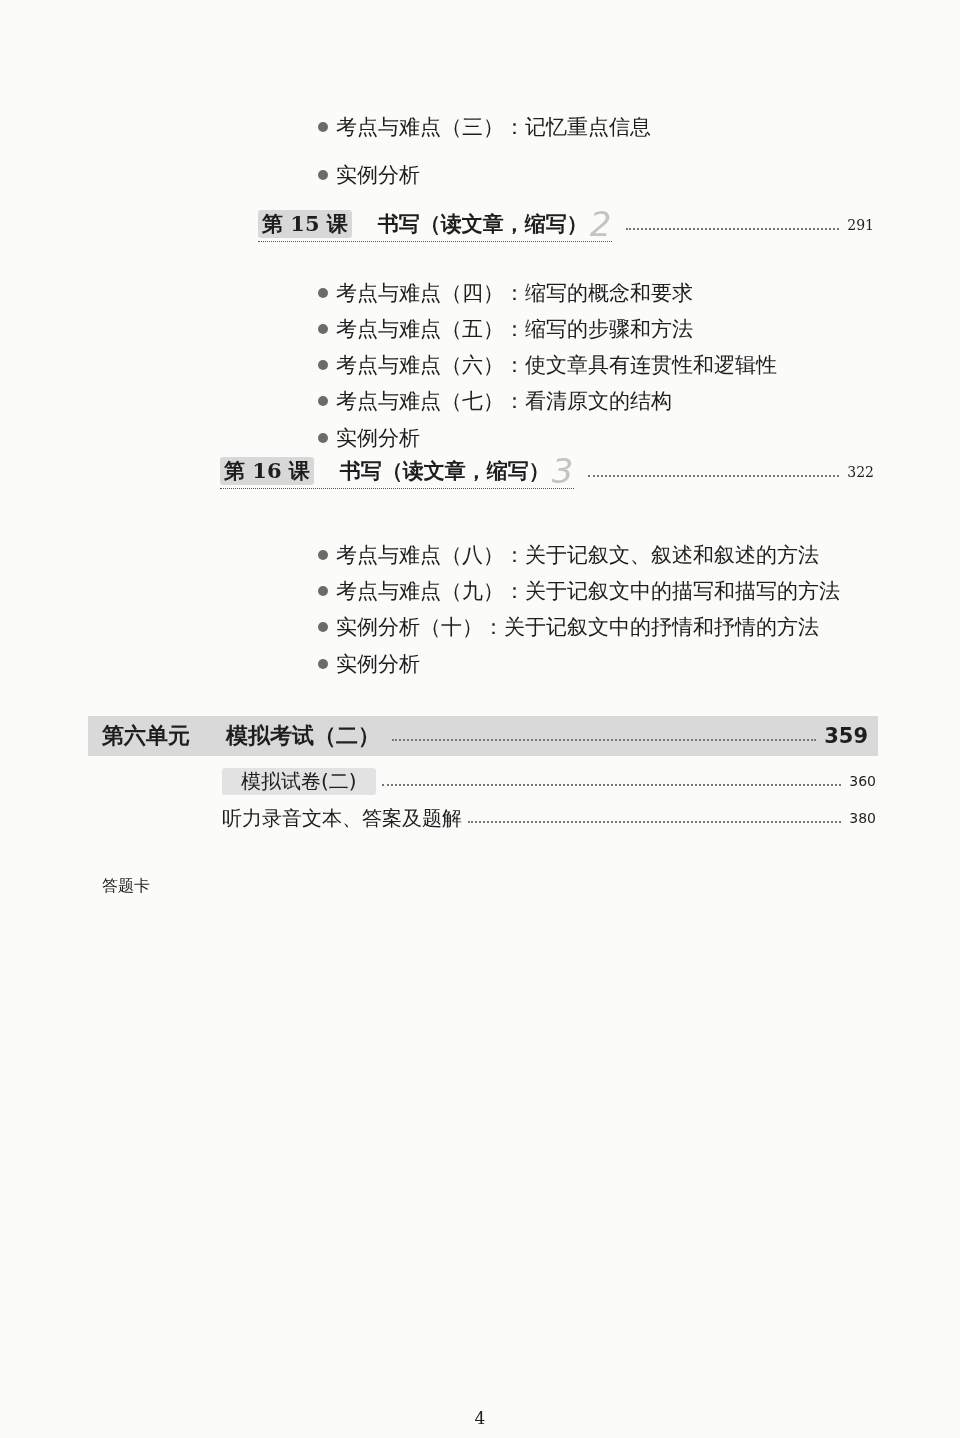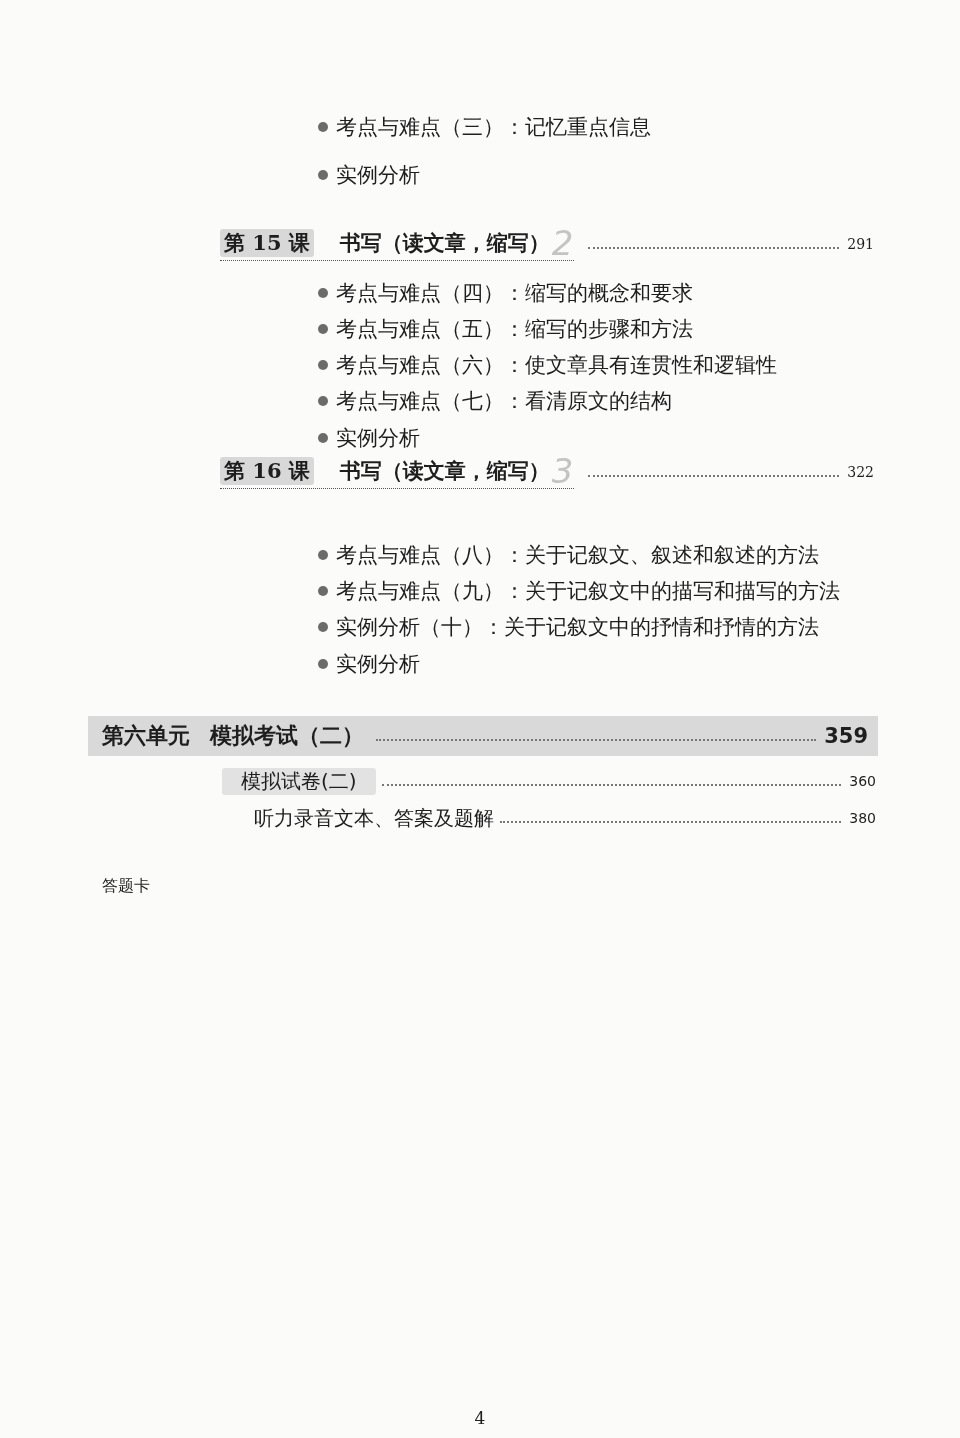--- a/index.html
+++ b/index.html
@@ -10,42 +10,42 @@
   .bullet-row { position: absolute; left: 318px; font-size: 21px; line-height: 28px; display: flex; align-items: center; white-space: nowrap; }
   .dot { width: 10px; height: 10px; border-radius: 50%; background: #6b6b6b; margin-right: 8px; display: inline-block; }
   .lesson { position: absolute; left: 220px; right: 86px; height: 34px; display: flex; align-items: center; font-size: 21px; }
   .lesson-title { border-bottom: 1px dotted #555; padding-bottom: 2px; display: flex; align-items: center; white-space: nowrap; }
   .lesson-no { background: #d8d8d8; padding: 0 4px; font-weight: bold; margin-right: 26px; border-radius: 3px; }
   .lesson-name { font-weight: bold; }
   .badge-num { font-style: italic; font-size: 34px; color: #c4c4c4; font-family: "DejaVu Sans", sans-serif; margin-left: 2px; line-height: 30px; }
   .leader { flex: 1; border-bottom: 2px dotted #777; margin: 0 8px 0 14px; height: 0; position: relative; top: 4px; }
   .page { font-size: 14px; }
   .unit { position: absolute; left: 88px; width: 790px; top: 716px; height: 40px; background: #d9d9d9; display: flex; align-items: center; font-size: 22px; font-weight: bold; font-family: "DejaVu Sans", sans-serif; }
-  .unit .label { margin-left: 14px; margin-right: 20px; }
+  .unit .label { margin-left: 14px; margin-right: 36px; }
   .unit .leader { margin-left: 12px; }
   .unit .page { font-weight: bold; margin-right: 10px; font-size: 21px; }
   .sub { position: absolute; left: 222px; right: 84px; height: 30px; display: flex; align-items: center; font-size: 20px; font-family: "DejaVu Sans", sans-serif; }
   .sub .hl { background: #e2e2e2; padding: 0 19px; border-radius: 3px; }
   .sub .leader { margin-left: 6px; }
   .footer-note { position: absolute; left: 102px; top: 876px; font-size: 16px; font-family: "DejaVu Sans", sans-serif; }
   .page-number { position: absolute; left: 0; right: 0; top: 1428px; text-align: center; font-size: 17px; transform: translateY(-100%); }
 </style>
 </head>
 <body>
 
 <div class="bullet-row" style="top:113px;">
   <span class="dot"></span>
   <span>考点与难点（三）：记忆重点信息</span>
 </div>
 <div class="bullet-row" style="top:161px;">
   <span class="dot"></span>
   <span>实例分析</span>
 </div>
 
-<div class="lesson" style="top:227px;">
+<div class="lesson" style="top:208px;margin-left:38px;">
   <span class="lesson-title">
     <span class="lesson-no">第 15 课</span>
     <span class="lesson-name">书写（读文章，缩写）</span>
     <span class="badge-num">2</span>
   </span>
   <span class="leader"></span>
   <span class="page">291</span>
 </div>
 
 <div class="bullet-row" style="top:279px;">
@@ -101,21 +101,21 @@
   <span>模拟考试（二）</span>
   <span class="leader"></span>
   <span class="page">359</span>
 </div>
 
 <div class="sub" style="top:766px;">
   <span class="hl">模拟试卷(二)</span>
   <span class="leader"></span>
   <span class="page">360</span>
 </div>
-<div class="sub" style="top:803px;margin-left:32px;">
+<div class="sub" style="top:803px;">
   <span>听力录音文本、答案及题解</span>
   <span class="leader"></span>
   <span class="page">380</span>
 </div>
 
 <div class="footer-note">答题卡</div>
 
 <div class="page-number">4</div>
 
 </body></html>

